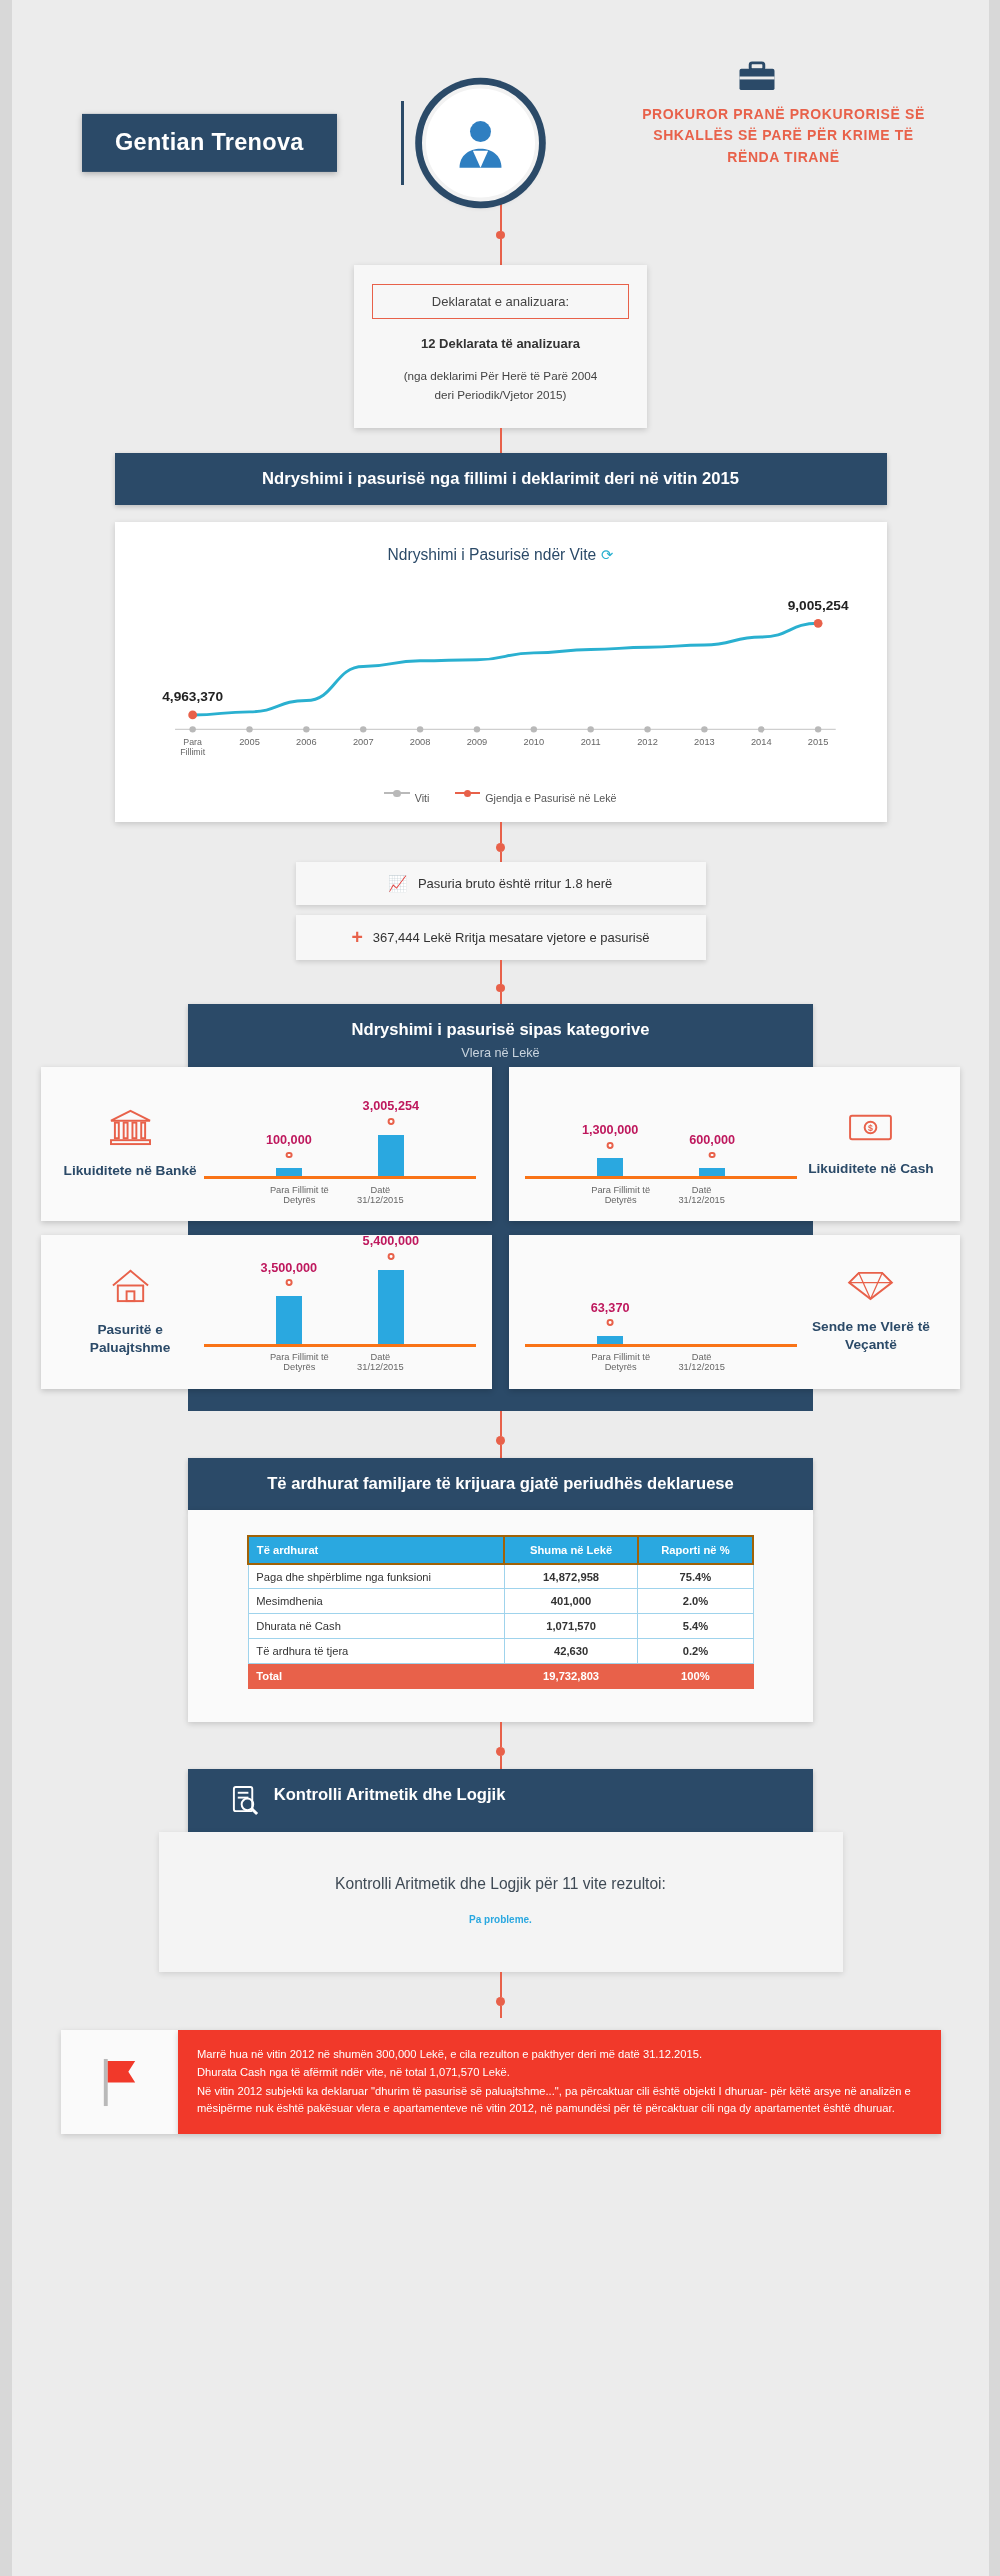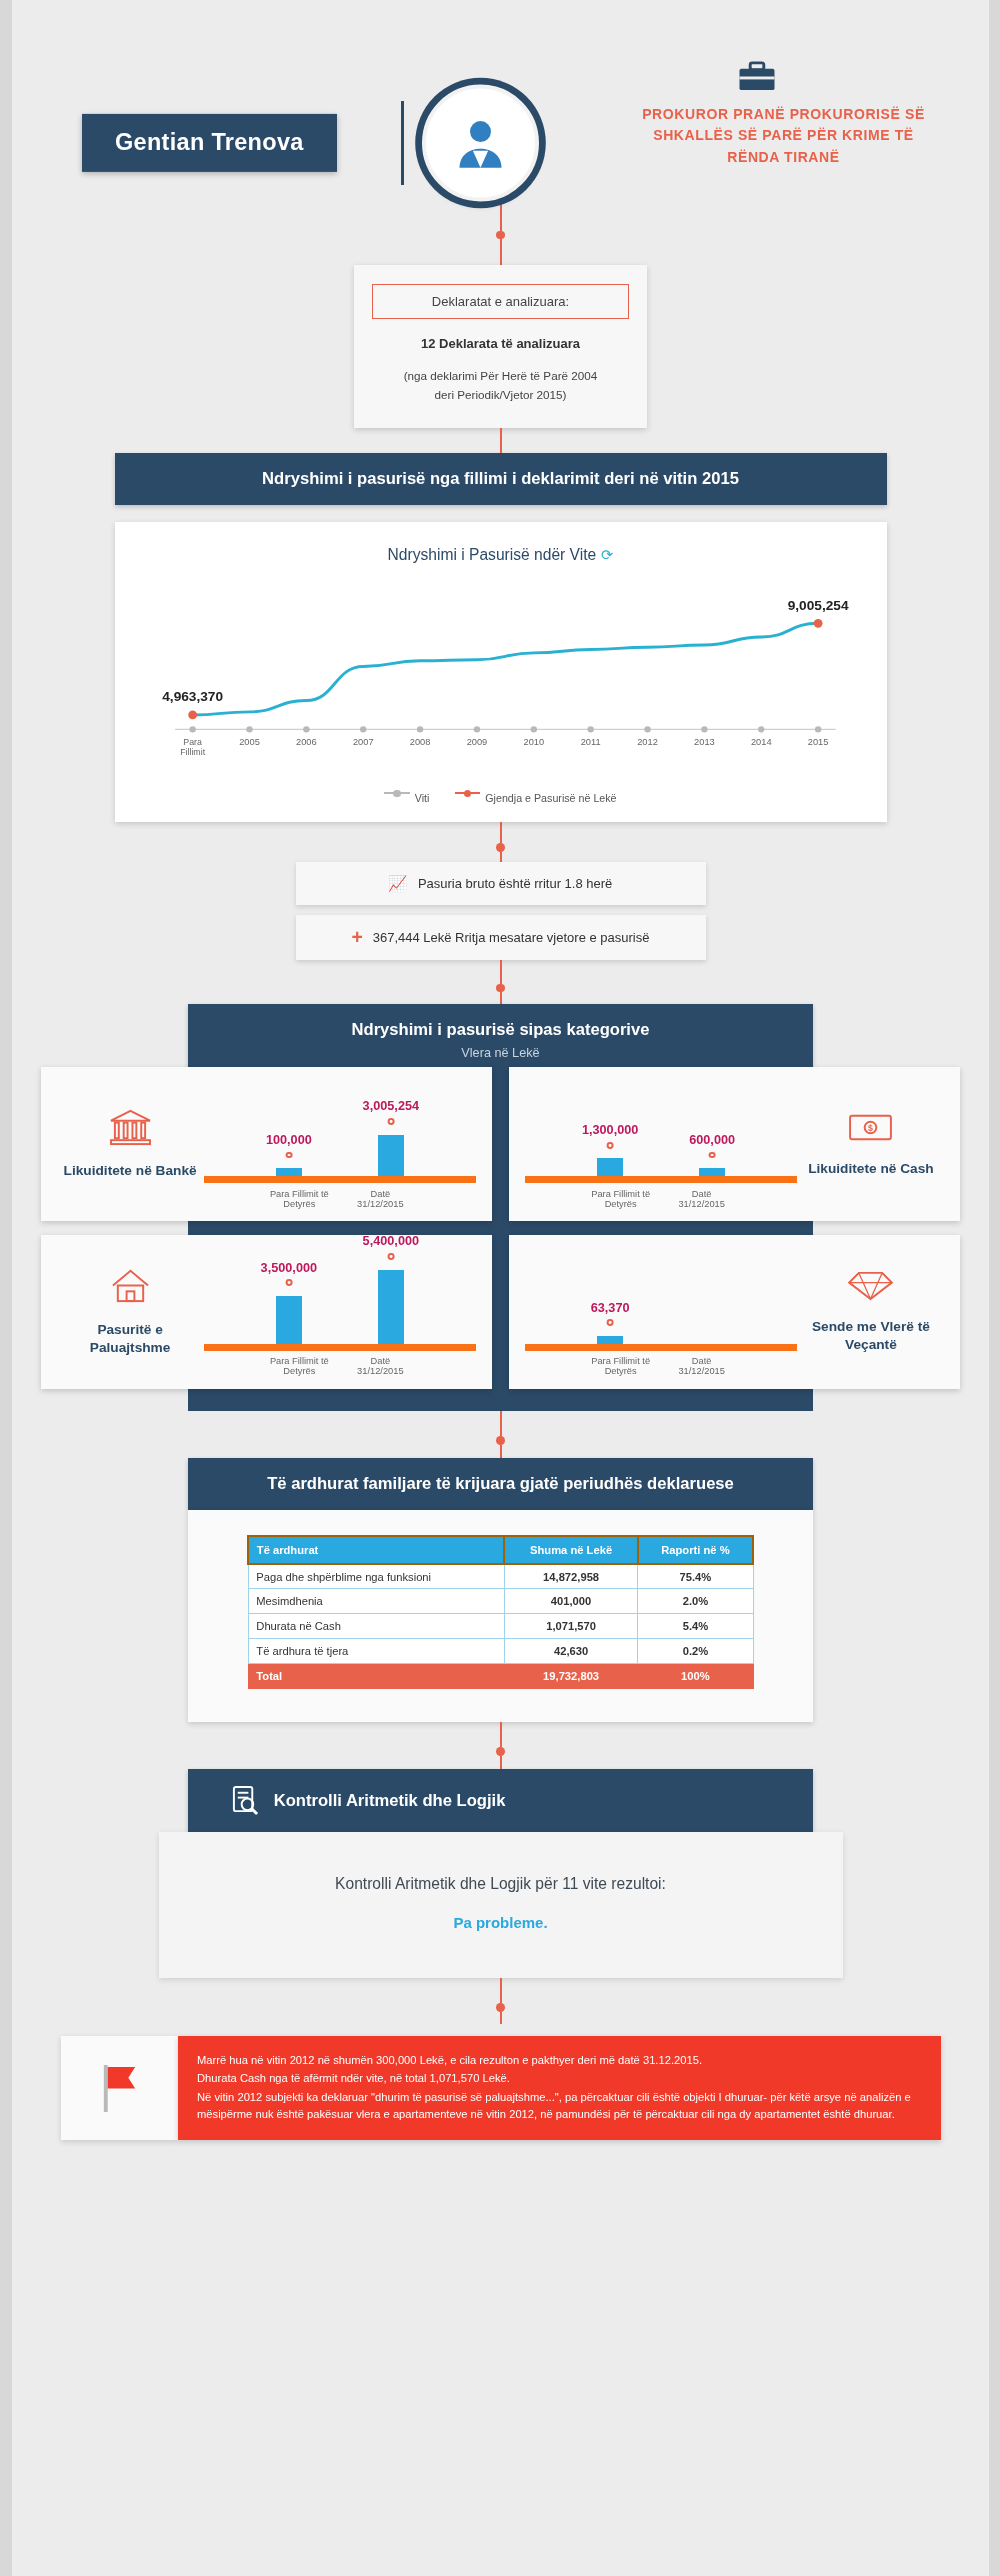--- a/index.html
+++ b/index.html
@@ -206,21 +206,21 @@
     font-size:13.7px;
     line-height:1.35;
   }
   .cat-label .ico { display:block; margin:0 auto 9.8px auto; }
   .cat-chart { flex:1; position:relative; height:125px; }
   .bar-pair { display:flex; align-items:flex-end; justify-content:center; gap:41px; height:94px; }
   .bar-col { width:61px; text-align:center; position:relative; }
   .bar-val { font-size:12.7px; font-weight:bold; color:#be185d; position:absolute; width:117px; left:-28px; }
   .bar-marker { width:6.8px;height:6.8px;border-radius:50%;border:2px solid #e8614a;background:#fff;margin:0 auto;position:absolute;left:50%;transform:translateX(-50%);}
   .bar-rect { width:25.4px; background:#2aa8e0; margin:0 auto; }
-  .bar-axis { border-top:7px solid #f97316; margin-top:0; display:flex; justify-content:center; gap:20px; padding-top:5.9px;}
+  .bar-axis { border-top:3px solid #f97316; margin-top:0; display:flex; justify-content:center; gap:20px; padding-top:5.9px;}
   .bar-axis div { width:61px; text-align:center; font-size:9.3px; color:#666;}
 
   
   .table-card {
     width:625px; margin:0 auto;
     background:#fafafa;
     box-shadow:0 2px 5.9px rgba(0,0,0,.16);
     padding:25.4px 59px 33px 59px;
   }
   table { border-collapse:collapse; width:100%; font-size:11.2px; }
@@ -230,34 +230,34 @@
   }
   thead th.num { text-align:center; }
   tbody td { padding:5.9px 7.8px; border:1px solid #9fd3ec; background:#fff; }
   tbody td.num { text-align:center; font-weight:bold; }
   tr.total td { background:#e8614a; color:#fff; font-weight:bold; border-color:#e8614a;}
 
   
   .arith-head {
     width:625px;margin:0 auto;
     background:#2b4a68;color:#fff;
-    display:flex;align-items:center;gap:13.7px;
+    display:flex;gap:13.7px;
     padding:15.6px 0 15.6px 43px;
     font-size:16.6px;font-weight:bold;
     box-shadow:0 2px 4.9px rgba(0,0,0,.2);
   }
   .arith-body {
     width:684px;margin:0 auto;
     background:#f4f4f4;
     text-align:center;
     padding:43px 19.5px 47px 19.5px;
     box-shadow:0 2px 5.9px rgba(0,0,0,.12);
   }
   .arith-body .line1 { font-size:15.6px;color:#3f4a55;margin-bottom:21.5px;}
-  .arith-body .line2 { font-size:15px;color:#2aa8e0;font-weight:bold;}
+  .arith-body .line2 { font-size:10px;color:#2aa8e0;font-weight:bold;}
 
   
   .note-row { width:880px; margin:12px auto; display:flex; align-items:stretch; gap:0; }
   .flag-box {
     width:117px;flex:0 0 117px;background:#fafafa;
     display:flex;align-items:center;justify-content:center;
     box-shadow:0 2px 5.9px rgba(0,0,0,.15);
   }
   .note-box {
     flex:1;background:#f1392a;color:#fff;

